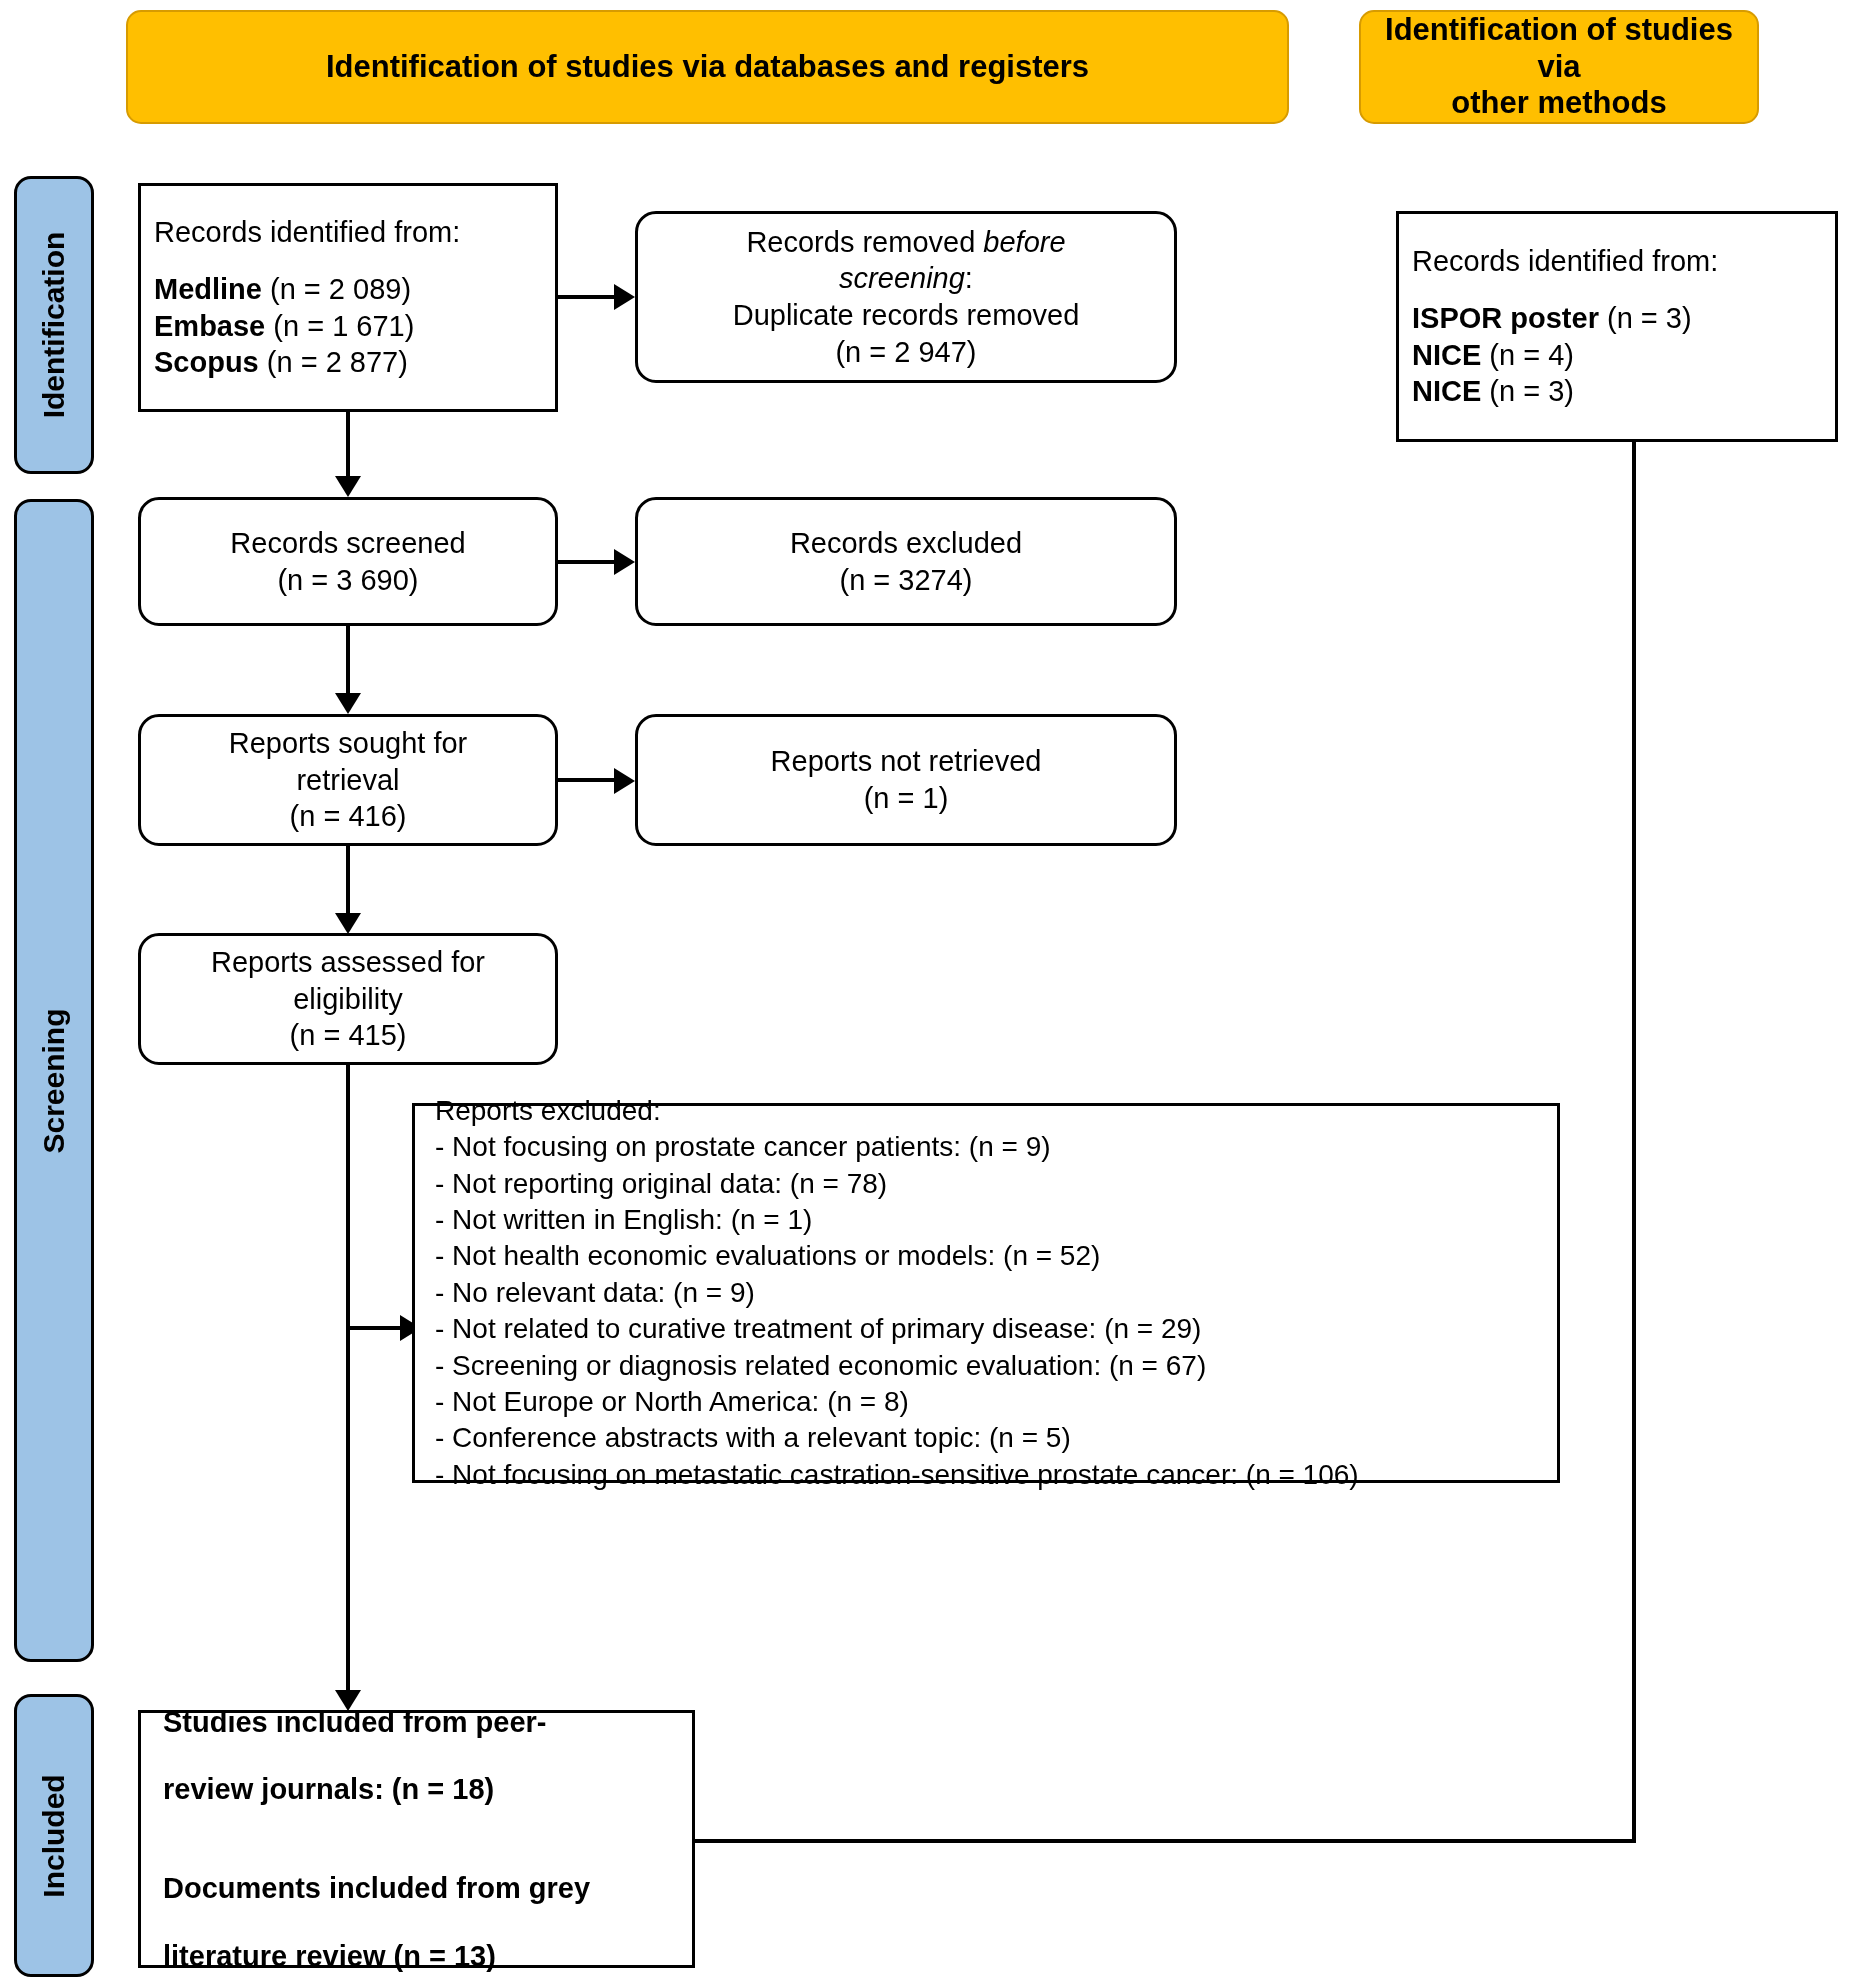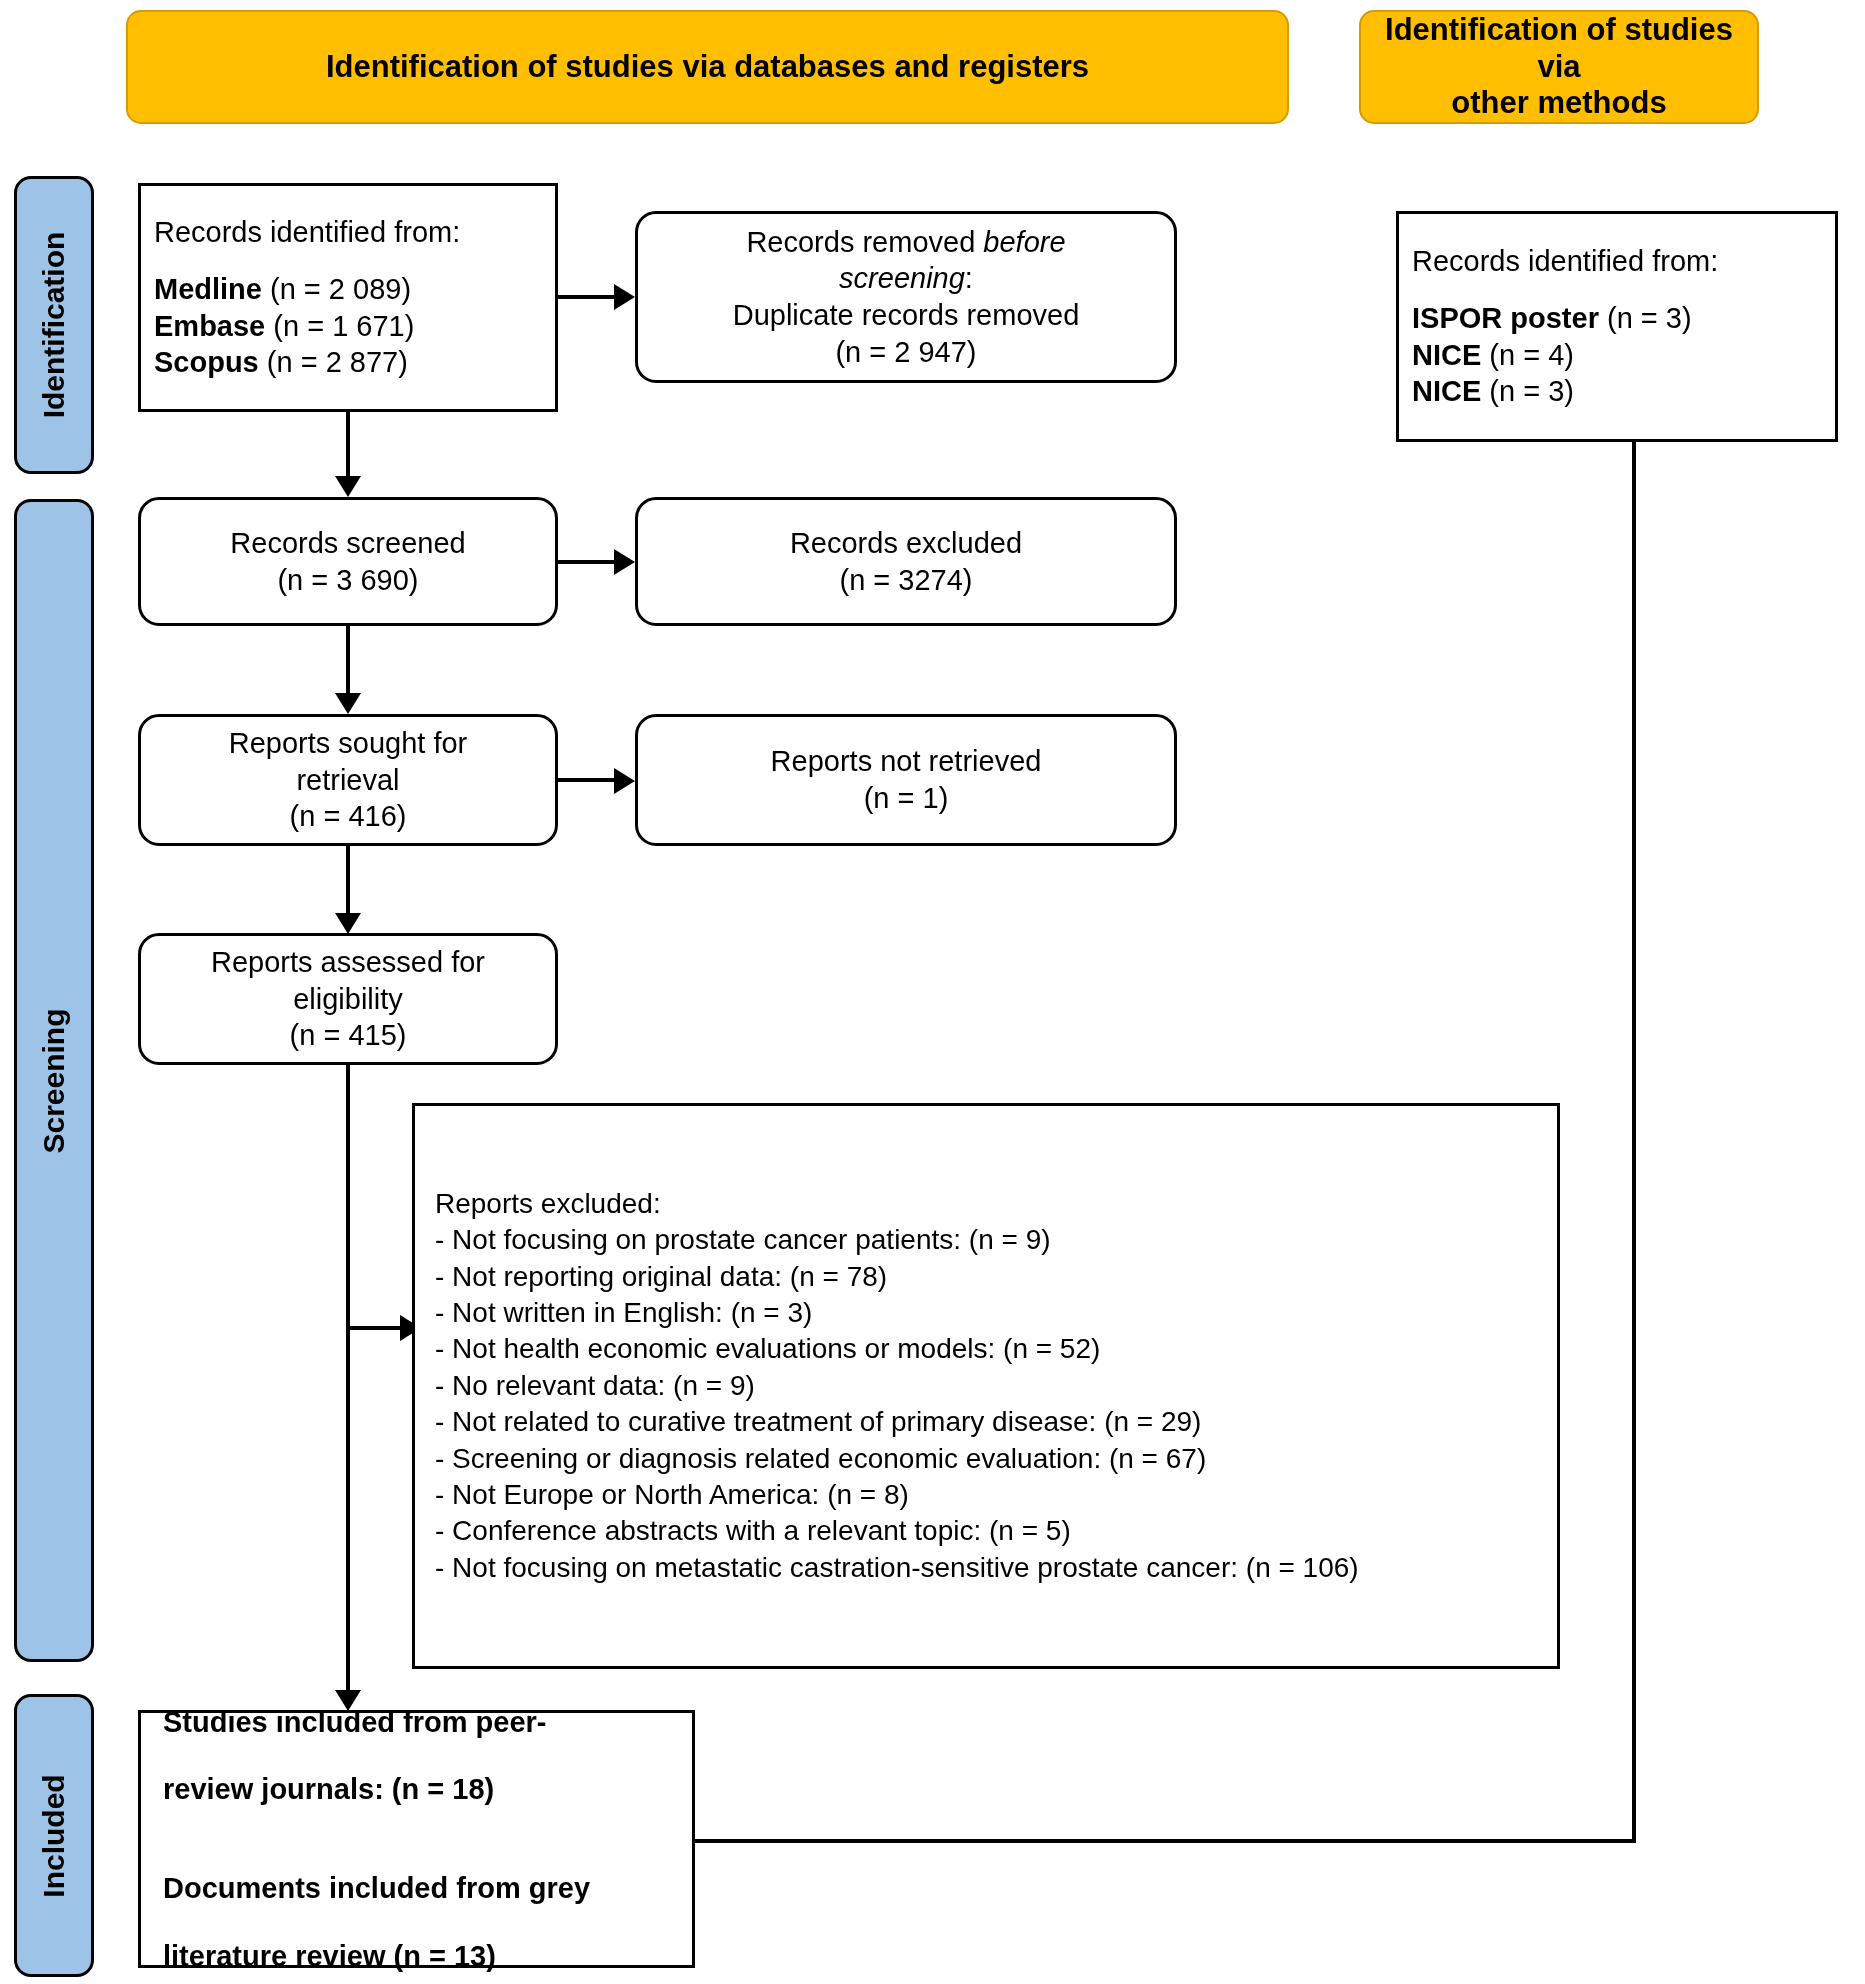--- a/index.html
+++ b/index.html
@@ -217,25 +217,25 @@
     <div class="line">eligibility</div>
     <div class="line">(n = 415)</div>
   </div>
 
   <div class="vline" style="left:346px; top:1065px; height:629px;"></div>
   <div class="arrow down" style="left:335px; top:1690px;"></div>
 
   <div class="hline" style="left:346px; top:1326px; width:54px;"></div>
   <div class="arrow right" style="left:400px; top:1315px;"></div>
 
-  <div class="node left" style="left:412px; top:1103px; width:1148px; height:566px; padding:22px 20px;">
+  <div class="node left" style="left:412px; top:1103px; width:1148px; height:380px; padding:22px 20px;">
     <div class="list-line">Reports excluded:</div>
     <div class="list-line">- Not focusing on prostate cancer patients: (n = 9)</div>
     <div class="list-line">- Not reporting original data: (n = 78)</div>
-    <div class="list-line">- Not written in English: (n = 3)</div>
+    <div class="list-line">- Not written in English: (n = 1)</div>
     <div class="list-line">- Not health economic evaluations or models: (n = 52)</div>
     <div class="list-line">- No relevant data: (n = 9)</div>
     <div class="list-line">- Not related to curative treatment of primary disease: (n = 29)</div>
     <div class="list-line">- Screening or diagnosis related economic evaluation: (n = 67)</div>
     <div class="list-line">- Not Europe or North America: (n = 8)</div>
     <div class="list-line">- Conference abstracts with a relevant topic: (n = 5)</div>
     <div class="list-line">- Not focusing on metastatic castration-sensitive prostate cancer: (n = 106)</div>
   </div>
 
   <div class="node left" style="left:1396px; top:211px; width:442px; height:231px;">

